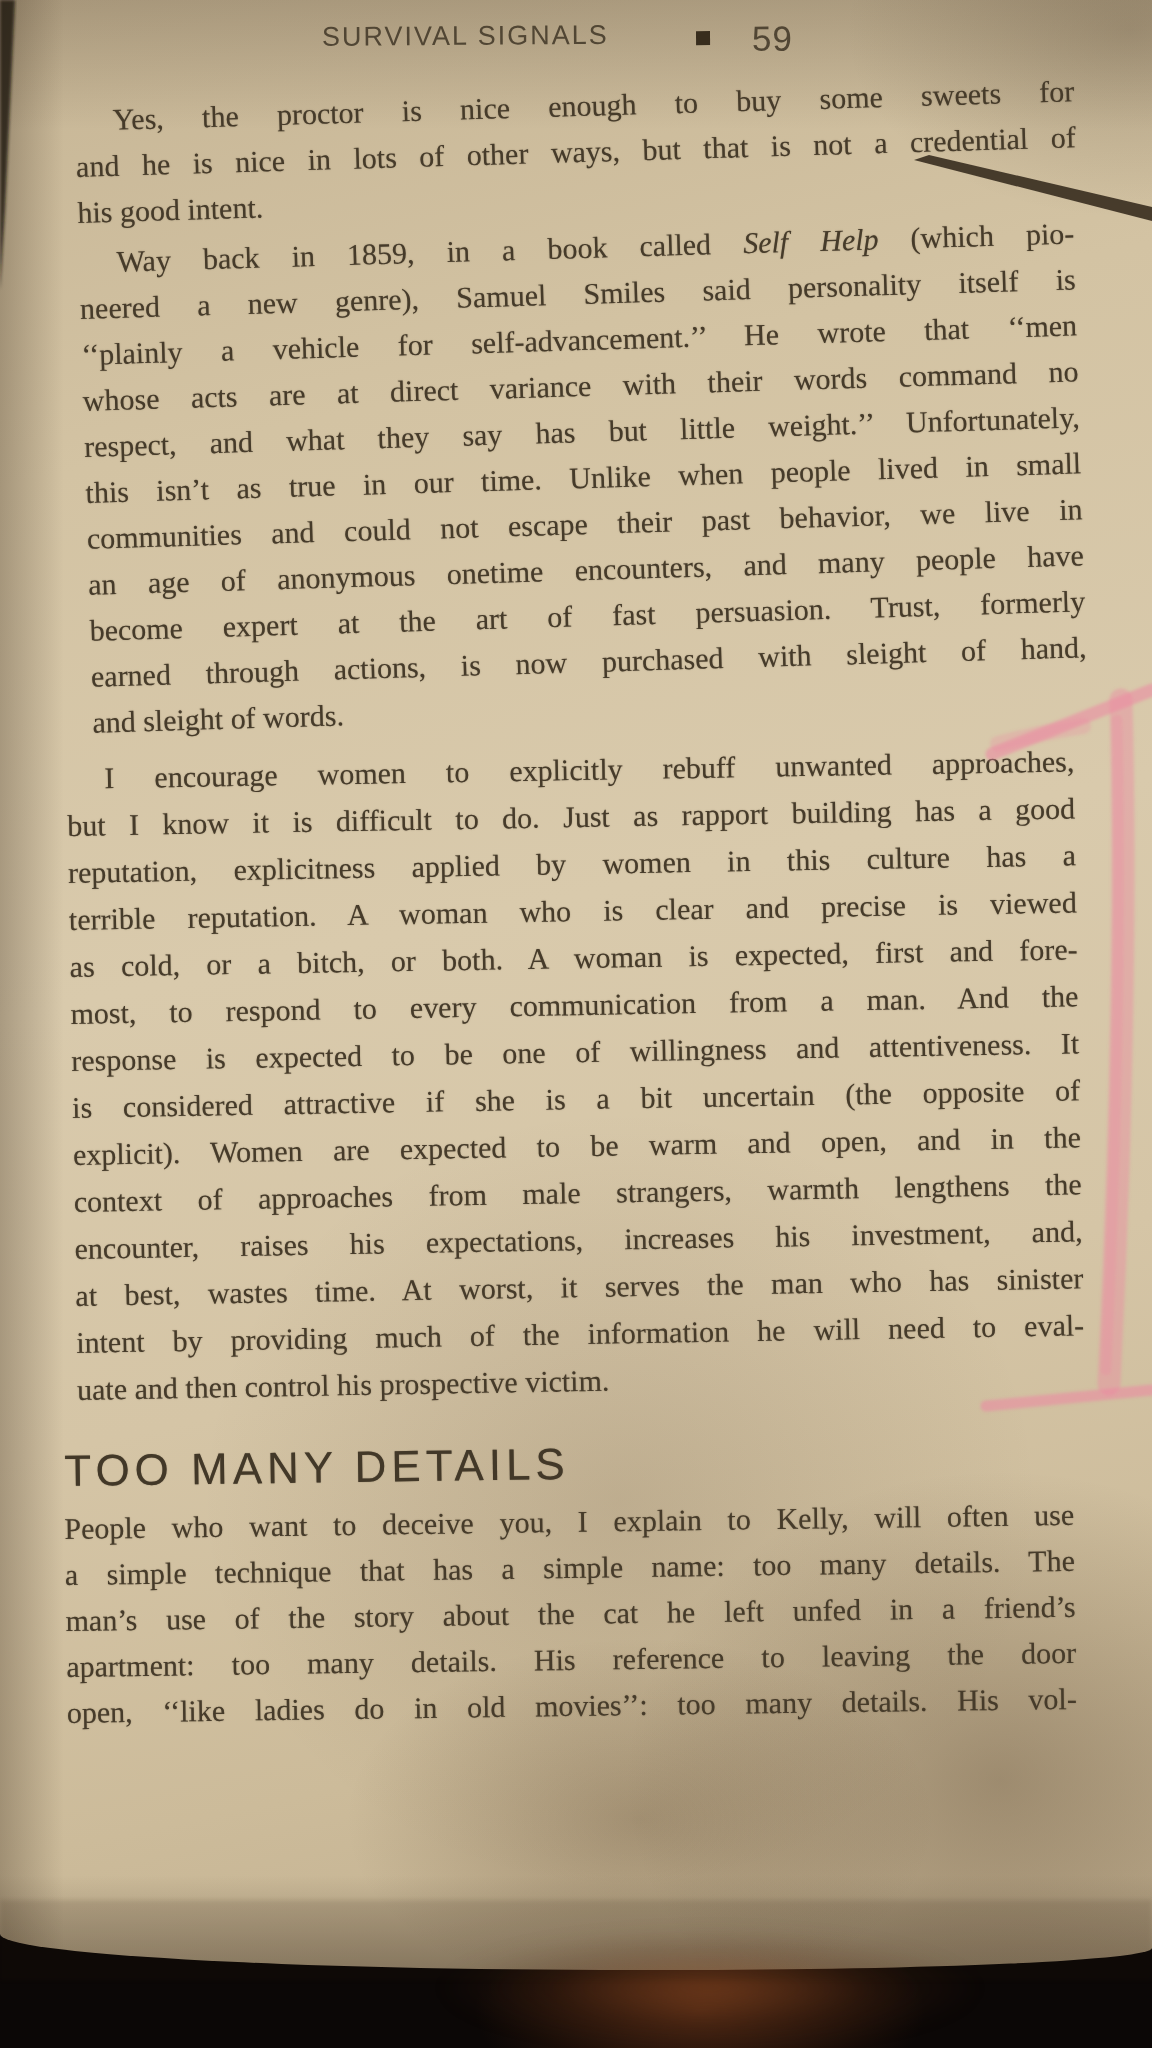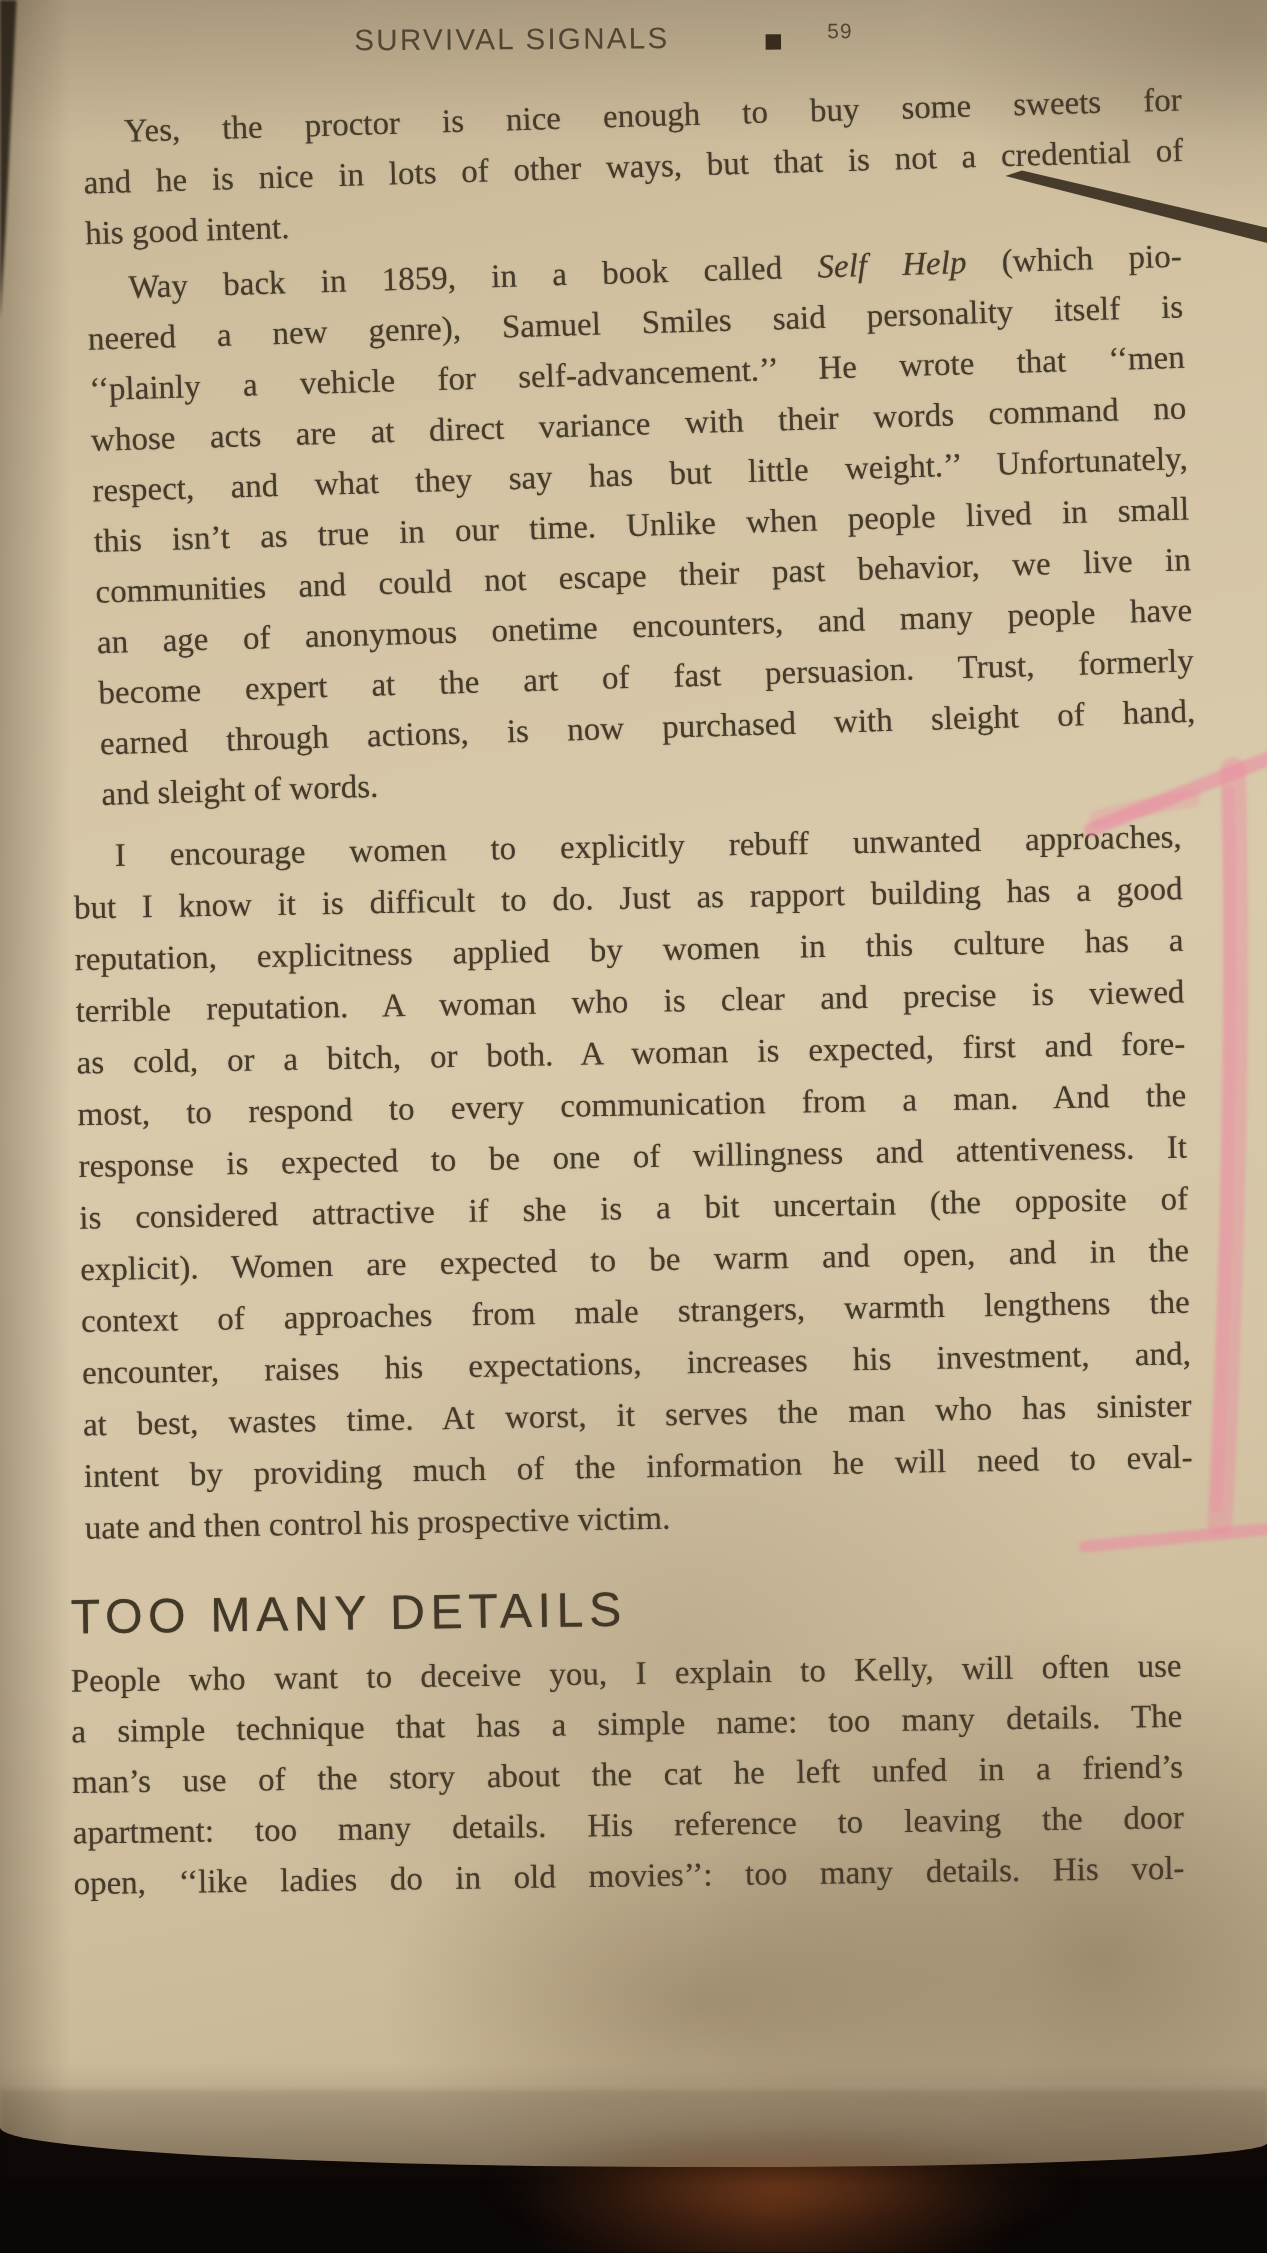--- a/index.html
+++ b/index.html
@@ -30,21 +30,21 @@
     filter:blur(8px);
   }
   
   .runhead{
     position:absolute;left:0;top:12px;width:1152px;height:44px;
     font-family:"Liberation Sans","DejaVu Sans",sans-serif;
     color:#514634;transform:rotate(-0.4deg);
   }
   .runhead .title{position:absolute;left:322px;top:8px;font-size:27px;letter-spacing:2px;font-weight:400;}
   .runhead .sq{position:absolute;left:696px;top:20px;width:14px;height:14px;background:#382d1d;}
-  .runhead .num{position:absolute;left:752px;top:8px;font-size:19px;letter-spacing:1px;}
+  .runhead .num{position:absolute;left:752px;top:8px;font-size:35px;letter-spacing:1px;}
   
   .para{
     position:absolute;font-size:30px;color:#463b2a;
     text-shadow:0 0 1.2px rgba(66,54,38,0.55);
     transform-origin:0 0;
   }
   .para .line{width:100%;}
   .para .line.j{text-align:justify;text-align-last:justify;text-justify:inter-word;}
   .para .line.ind{text-indent:38px;}
   .para .it{font-style:italic;}

